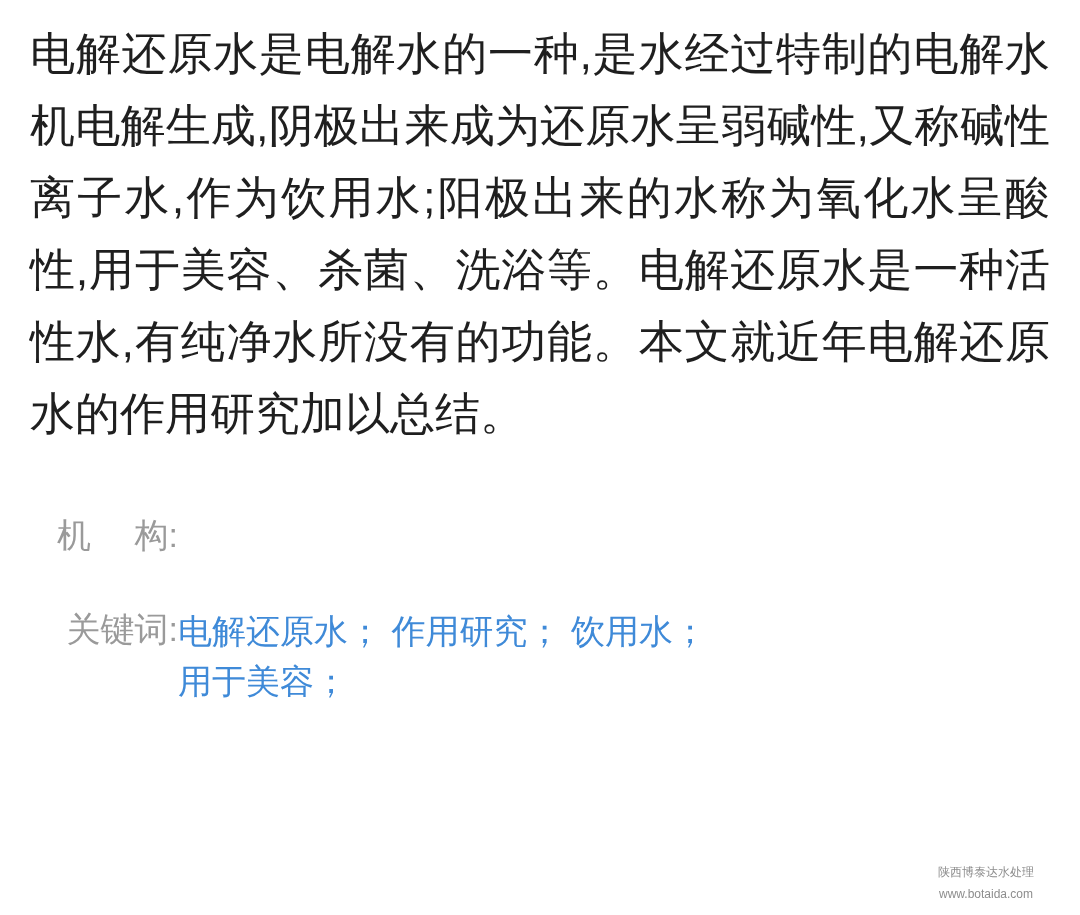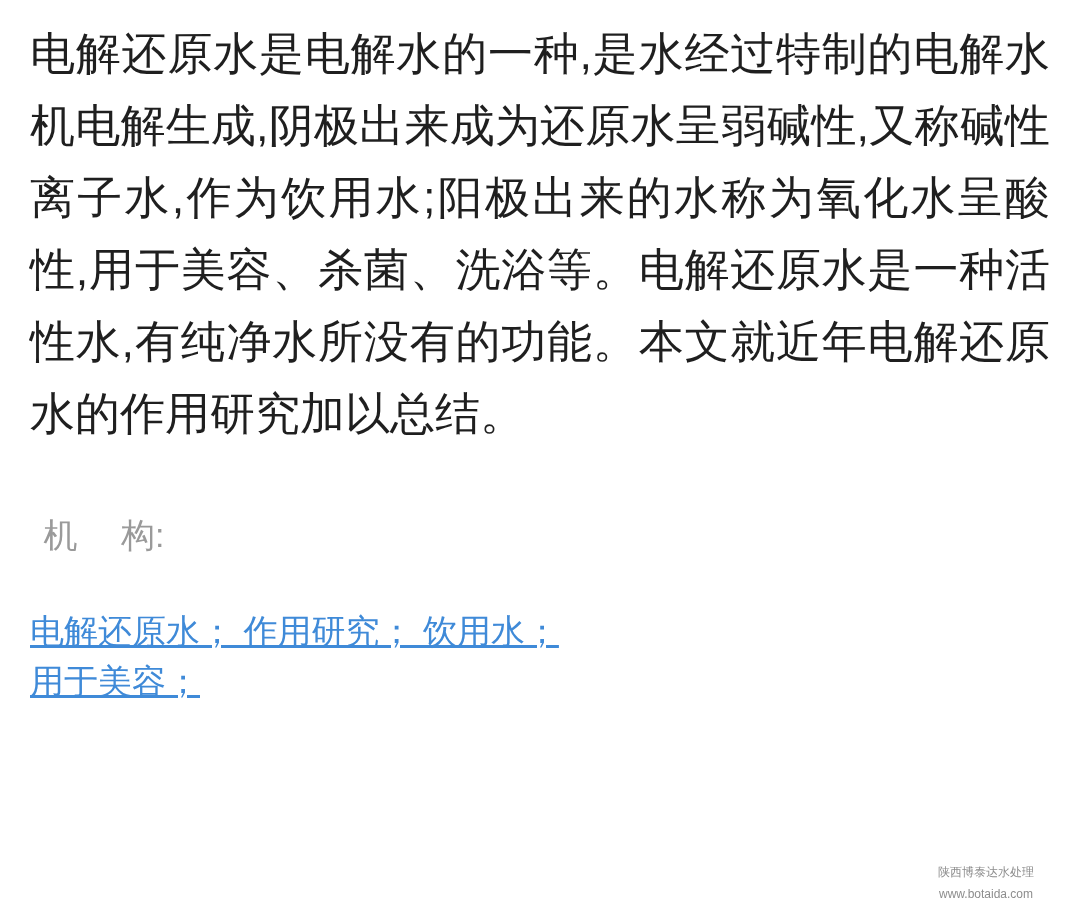--- a/index.html
+++ b/index.html
@@ -41,32 +41,31 @@
     align-items: flex-start;
     margin-bottom: 48px;
   }
   .meta-label {
     flex: 0 0 auto;
     width: 148px;
     font-size: 34px;
     line-height: 46px;
     color: #9a9a9a;
     white-space: pre;
-    text-align: center;
+    text-align: right;
   }
   .meta-value {
     flex: 1 1 auto;
     font-size: 34px;
     line-height: 46px;
     color: #3f8ad8;
     word-break: break-all;
   }
   .meta-value.multiline {
     line-height: 50px;
-    text-decoration: underline;
   }
   .kw-line {
     display: block;
   }
   .watermark {
     position: absolute;
     right: 14px;
     bottom: 10px;
     width: 160px;
     text-align: center;
@@ -88,20 +87,21 @@
   <p class="abstract">电解还原水是电解水的一种,是水经过特制的电解水机电解生成,阴极出来成为还原水呈弱碱性,又称碱性离子水,作为饮用水;阳极出来的水称为氧化水呈酸性,用于美容、杀菌、洗浴等。电解还原水是一种活性水,有纯净水所没有的功能。本文就近年电解还原水的作用研究加以总结。</p>
 
   <div class="meta">
 
     <div class="meta-row">
       <div class="meta-label">机　 构:</div>
     </div>
 
 
     <div class="meta-row">
+      <div class="meta-label">关键词:</div>
       <div class="meta-value multiline">
         <span class="kw-line">电解还原水；  作用研究；  饮用水；</span>
         <span class="kw-line">用于美容；</span>
       </div>
     </div>
 
   </div>
 
   <div class="watermark">
     <span class="wm-line1">陕西博泰达水处理</span>

